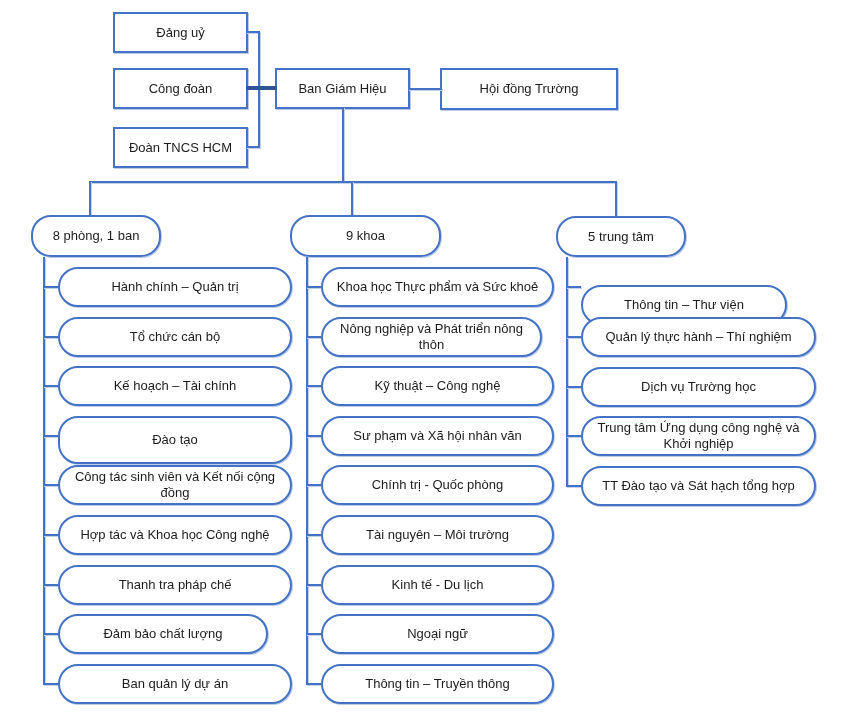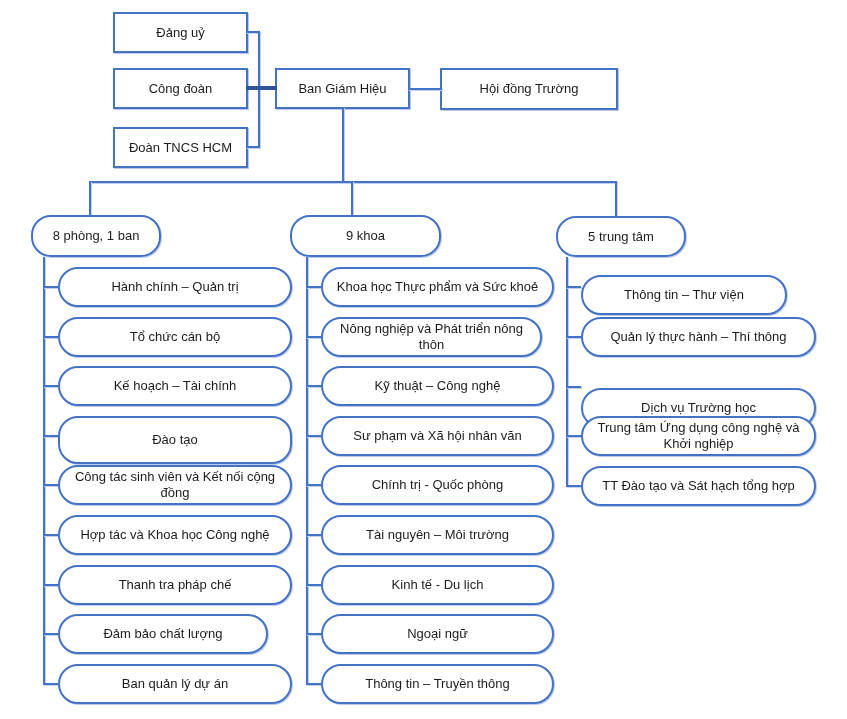--- a/index.html
+++ b/index.html
@@ -138,27 +138,27 @@
     <span>Thông tin – Truyền thông</span>
     </div>
 
   <div class="ln" style="left:566px;top:257px;width:2px;height:230px"></div>
   <div class="ln" style="left:566px;top:286px;width:15px;height:2px"></div>
   <div class="ln" style="left:566px;top:336px;width:15px;height:2px"></div>
   <div class="ln" style="left:566px;top:386px;width:15px;height:2px"></div>
   <div class="ln" style="left:566px;top:435px;width:15px;height:2px"></div>
   <div class="ln" style="left:566px;top:485px;width:15px;height:2px"></div>
 
-  <div class="box rd" style="left:581px;top:275px;width:206px;height:40px">
+  <div class="box rd" style="left:581px;top:285px;width:206px;height:40px">
     <span>Thông tin – Thư viện</span>
     </div>
   <div class="box rd" style="left:581px;top:317px;width:235px;height:40px">
-    <span>Quản lý thực hành – Thí thông</span>
+    <span>Quản lý thực hành – Thí nghiệm</span>
     </div>
-  <div class="box rd" style="left:581px;top:388px;width:235px;height:40px">
+  <div class="box rd" style="left:581px;top:367px;width:235px;height:40px">
     <span>Dịch vụ Trường học</span>
     </div>
   <div class="box rd" style="left:581px;top:416px;width:235px;height:40px">
     <span>Trung tâm Ứng dụng công nghệ và Khởi nghiệp</span>
     </div>
   <div class="box rd" style="left:581px;top:466px;width:235px;height:40px">
     <span>TT Đào tạo và Sát hạch tổng hợp</span>
     </div>
 
 </div>

